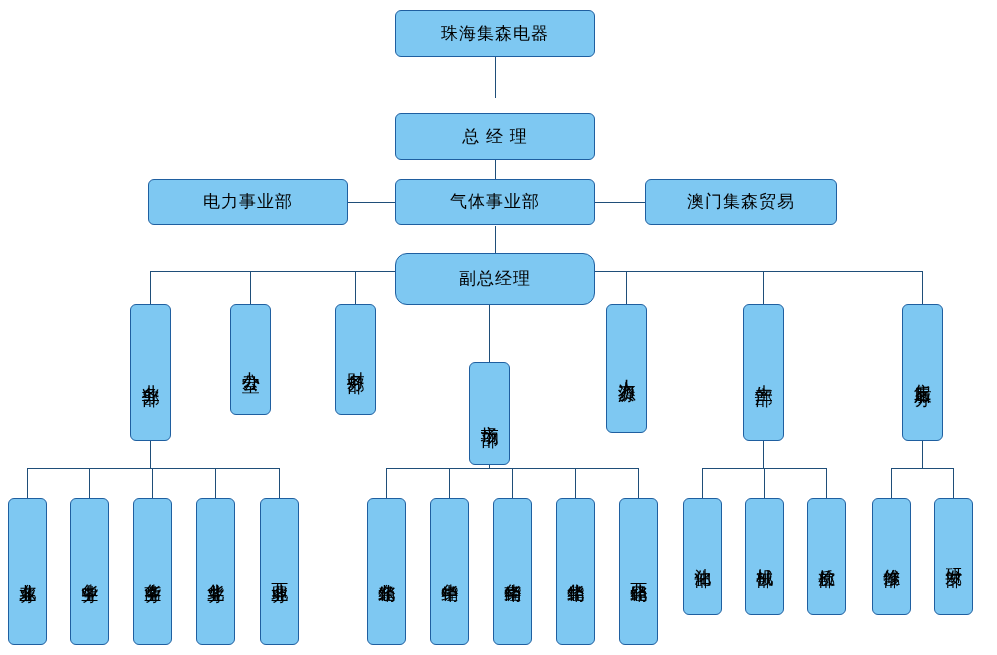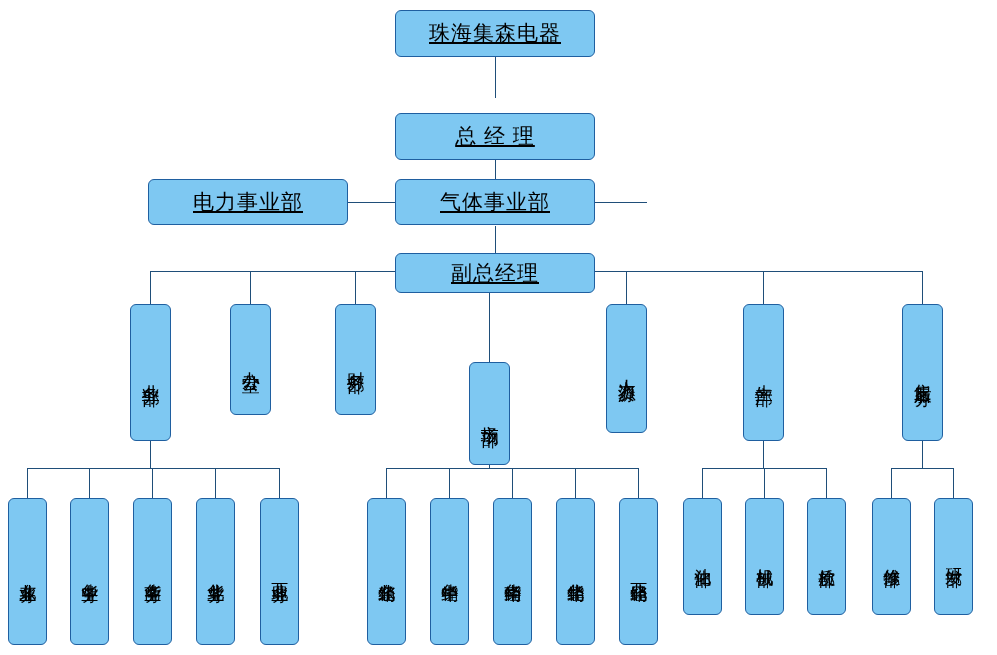--- a/index.html
+++ b/index.html
@@ -20,23 +20,22 @@
     border-radius:6px;
     color:#000;
     display:flex;
     align-items:center;
     justify-content:center;
     text-align:center;
     line-height:1.15;
     z-index:3;
   }
   .node.h{               
-    font-size:21px;
+    font-size:17px;
     letter-spacing:1px;
-    text-decoration:underline;
   }
   .node.v{               
     writing-mode:vertical-rl;
     text-orientation:upright;
     font-size:18px;
     letter-spacing:2px;
   }
   .node.v.small{font-size:17px;letter-spacing:1px;}
 
   
@@ -98,22 +97,23 @@
   <div class="ln lnv" style="left:953px;top:468px;height:30px;"></div>
 
   <div class="node h" style="left:395px;top:10px;width:200px;height:47px;">珠海集森电器</div>
 
   <div class="node h" style="left:395px;top:113px;width:200px;height:47px;">总 经 理</div>
 
   <div class="node h" style="left:148px;top:179px;width:200px;height:46px;">电力事业部</div>
 
   <div class="node h" style="left:395px;top:179px;width:200px;height:46px;">气体事业部</div>
 
+  <div class="node h" style="left:645px;top:179px;width:192px;height:46px;">澳门集森贸易</div>
 
-  <div class="node h" style="left:395px;top:253px;width:200px;height:40px;">副总经理</div>
+  <div class="node h" style="left:395px;top:253px;width:200px;height:52px;border-radius:12px;">副总经理</div>
 
   <div class="node v" style="left:130px;top:304px;width:41px;height:137px;">业务部</div>
 
   <div class="node v" style="left:230px;top:304px;width:41px;height:111px;">办公室</div>
 
   <div class="node v" style="left:335px;top:304px;width:41px;height:111px;">财务部</div>
 
   <div class="node v" style="left:469px;top:362px;width:41px;height:103px;">市场部</div>
 
   <div class="node v" style="left:606px;top:304px;width:41px;height:129px;">人力资源</div>

